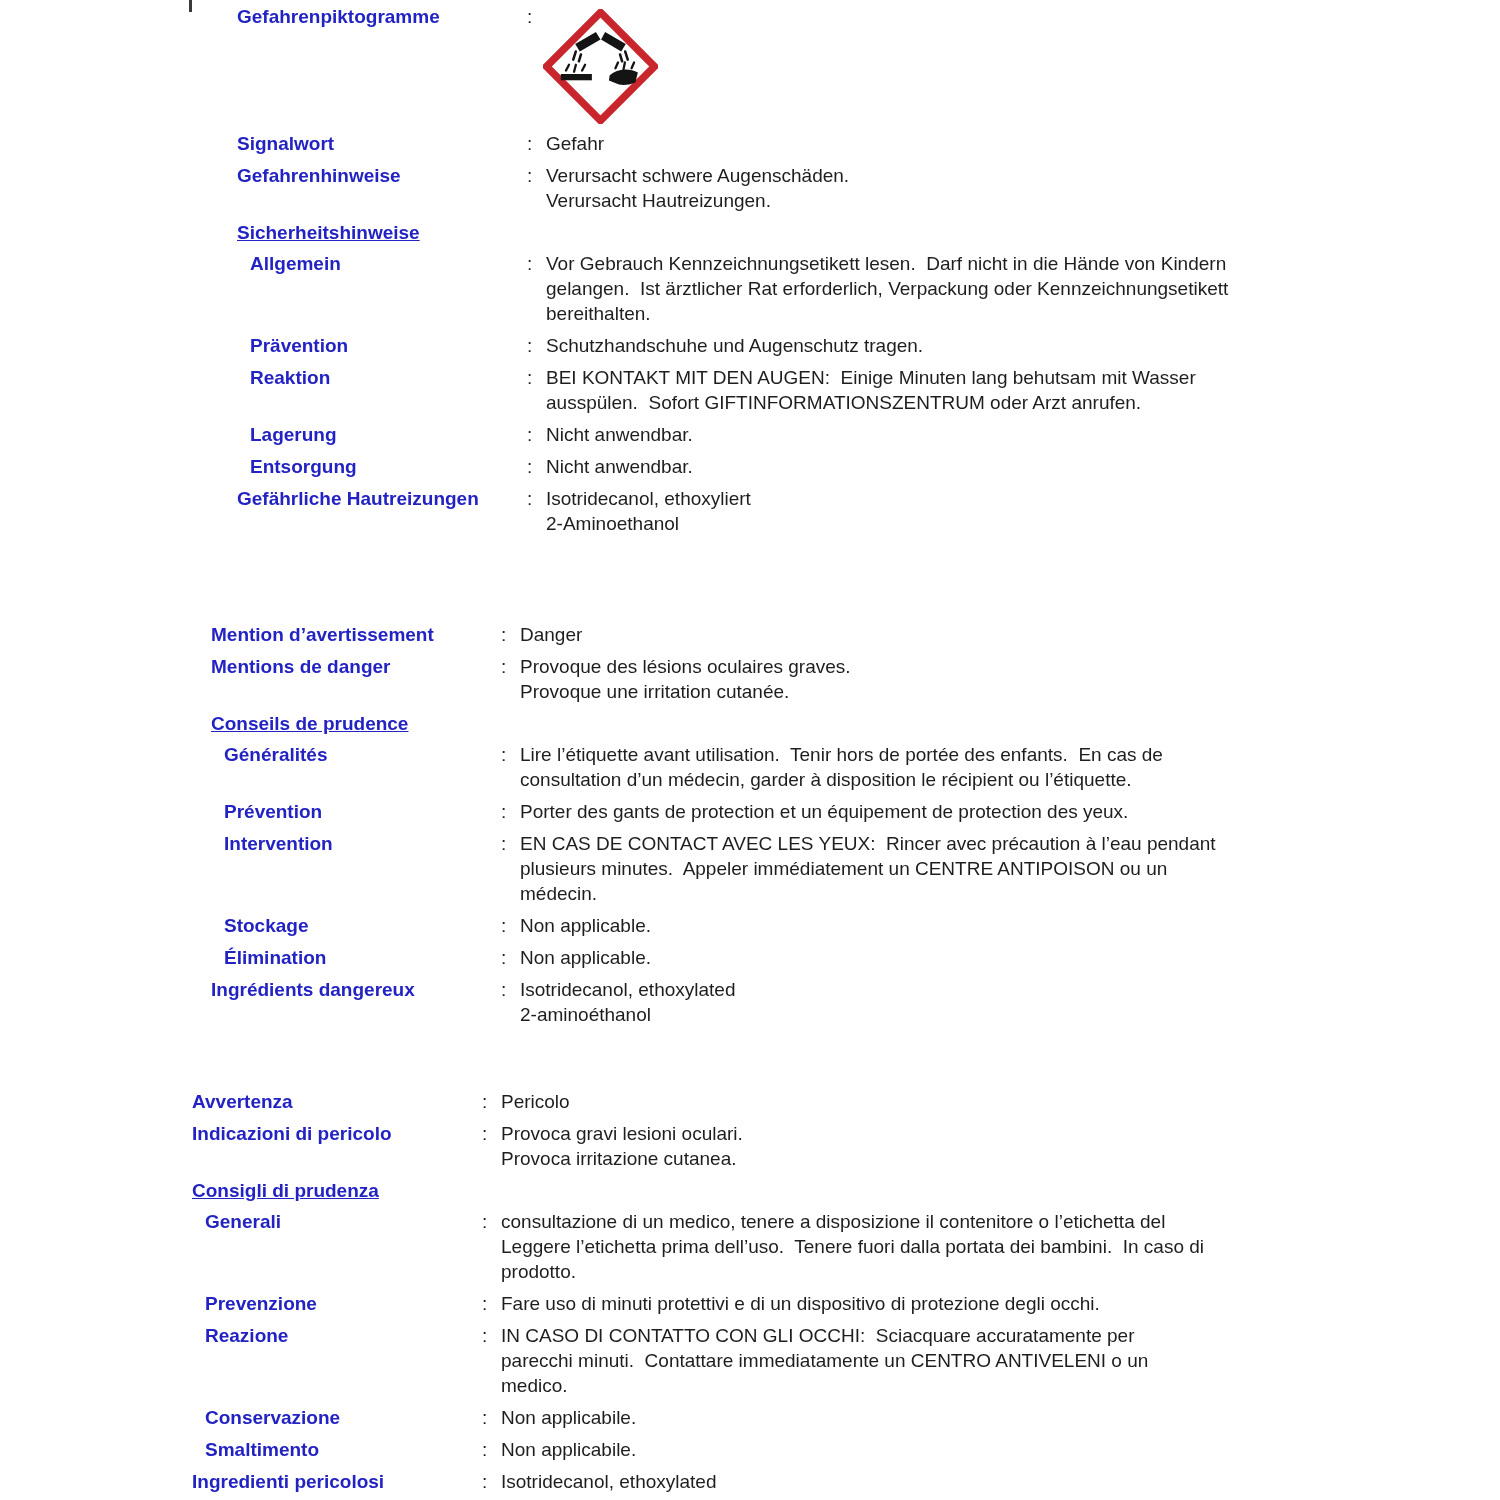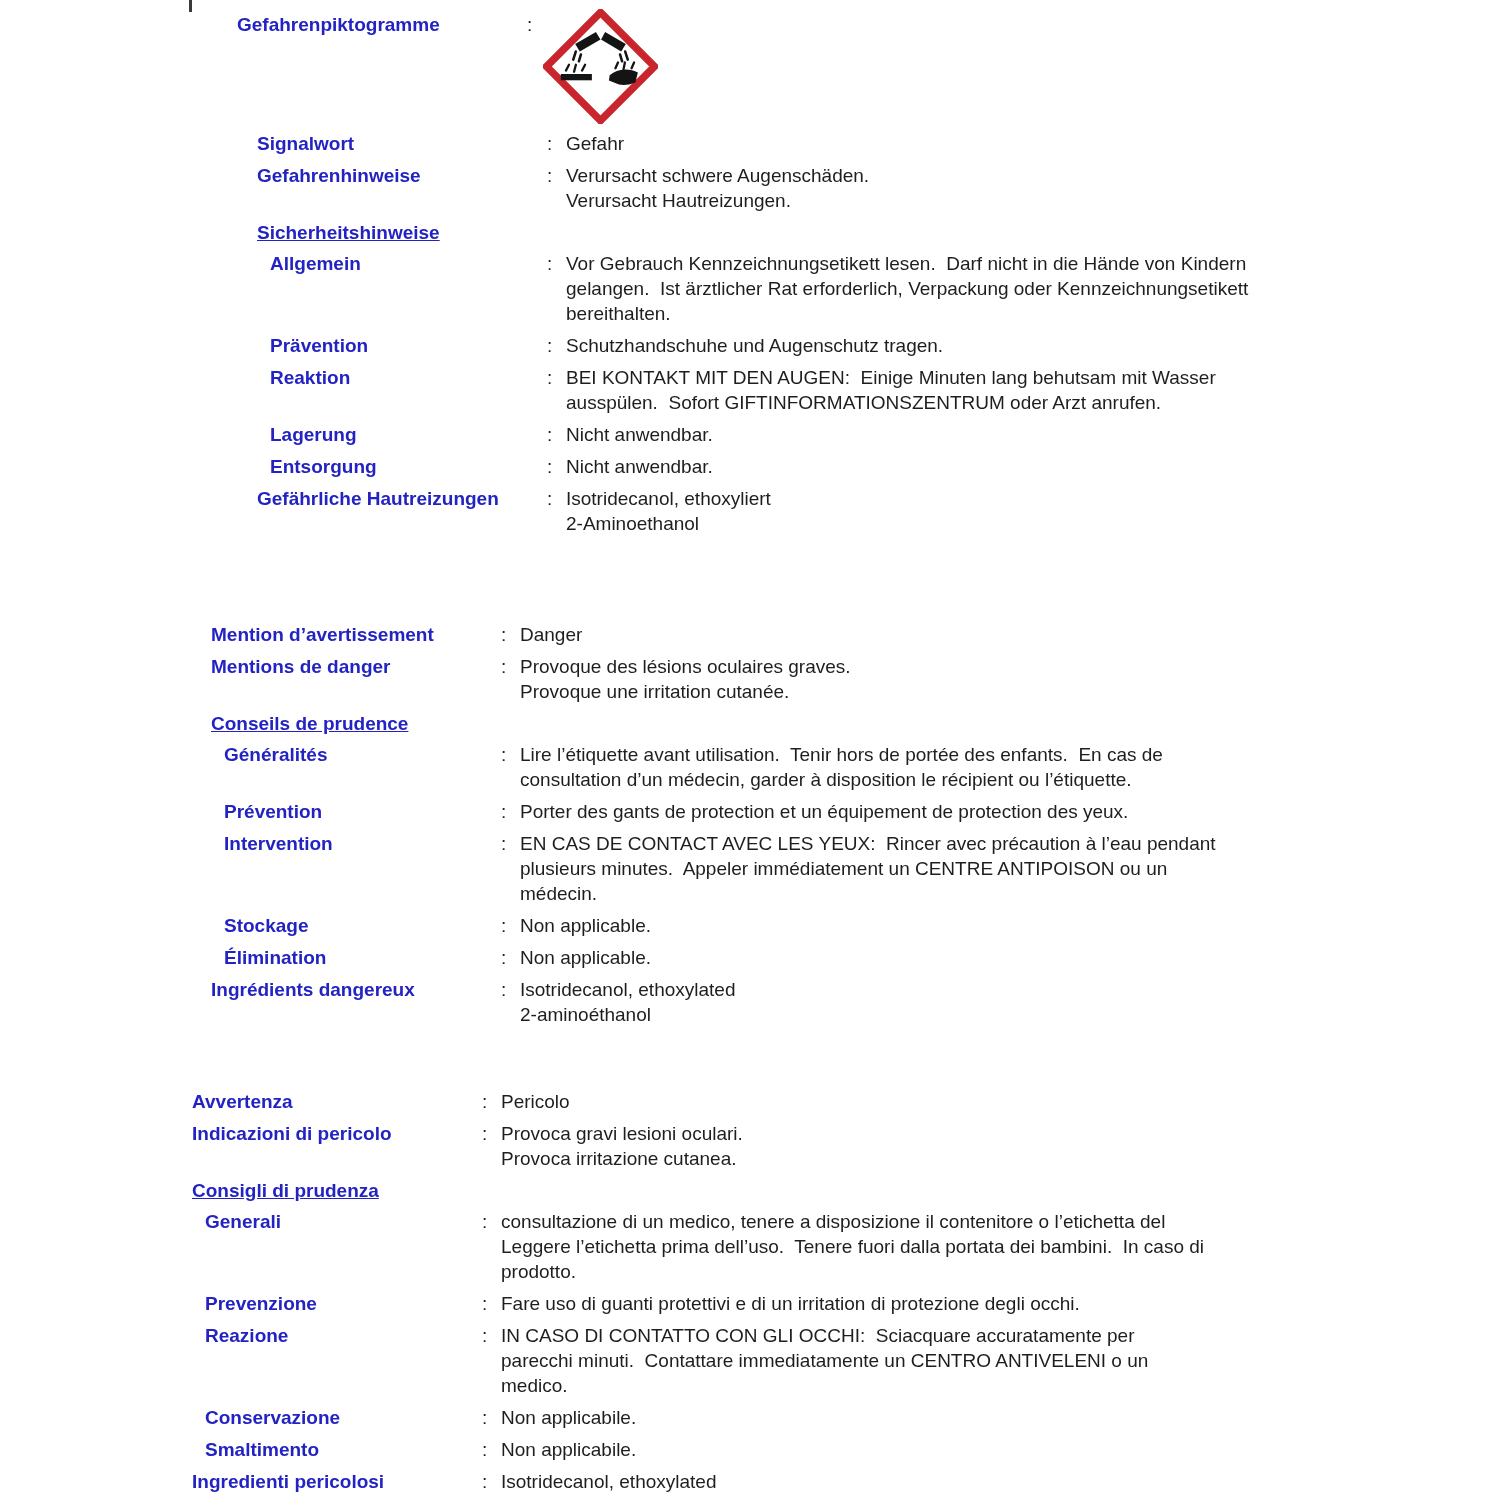--- a/index.html
+++ b/index.html
@@ -24,21 +24,21 @@
   }
   #picto{position:absolute;left:543px;top:9px;width:115px;height:115px;}
 </style>
 </head>
 <body>
 
 <div id="page">
 
   <div class="artifact"></div>
 
-  <div class="section" style="left:237px;top:12px;">
+  <div class="section" style="left:237px;top:4px;">
     <div class="row">
       <div class="lbl">Gefahrenpiktogramme</div>
       <div class="colon">:</div>
     </div>
   </div>
 
   <svg id="picto" viewBox="0 0 100 100" aria-hidden="true">
     <polygon points="50,3 97,50 50,97 3,50" fill="#ffffff" stroke="#c8252c" stroke-width="6.5"></polygon>
     <g>
 
@@ -53,21 +53,21 @@
       <path d="M20 53.5 l2.6 -5 M27 54.5 l1.6 -6 M34 53.5 l2.6 -5" stroke="#141414" stroke-width="2" fill="none" stroke-linecap="round"></path>
 
       <path d="M15.5 56.5 h27 v5.5 h-27 z" fill="#141414"></path>
 
       <path d="M63 51.5 l2.2 -5 M70 52.5 l1.2 -6 M77 51.5 l2.2 -5" stroke="#141414" stroke-width="2" fill="none" stroke-linecap="round"></path>
 
       <path d="M58 57.5 q6 -4.5 13 -4.8 q6.5 -0.2 11.5 2.6 l-2.2 8.6 q-8 3.2 -14.2 1.8 l-8.8 -3.6 z" fill="#141414"></path>
     </g>
   </svg>
 
-  <div class="section" id="rows-de" style="left:237px;top:131px;width:1140px;margin-left:20px;">
+  <div class="section" id="rows-de" style="left:237px;top:131px;width:1140px;">
       <div class="row">
         <div class="lbl">Signalwort</div>
         <div class="colon">:</div>
         <div class="val">
           <div class="vline">Gefahr</div>
         </div>
       </div>
       <div class="row">
         <div class="lbl">Gefahrenhinweise</div>
         <div class="colon">:</div>
@@ -213,21 +213,21 @@
         <div class="val">
           <div class="vline">consultazione di un medico, tenere a disposizione il contenitore o l’etichetta del</div>
           <div class="vline">Leggere l’etichetta prima dell’uso.  Tenere fuori dalla portata dei bambini.  In caso di</div>
           <div class="vline">prodotto.</div>
         </div>
       </div>
       <div class="row indent">
         <div class="lbl">Prevenzione</div>
         <div class="colon">:</div>
         <div class="val">
-          <div class="vline">Fare uso di guanti protettivi e di un irritation di protezione degli occhi.</div>
+          <div class="vline">Fare uso di minuti protettivi e di un dispositivo di protezione degli occhi.</div>
         </div>
       </div>
       <div class="row indent">
         <div class="lbl">Reazione</div>
         <div class="colon">:</div>
         <div class="val">
           <div class="vline">IN CASO DI CONTATTO CON GLI OCCHI:  Sciacquare accuratamente per</div>
           <div class="vline">parecchi minuti.  Contattare immediatamente un CENTRO ANTIVELENI o un</div>
           <div class="vline">medico.</div>
         </div>

